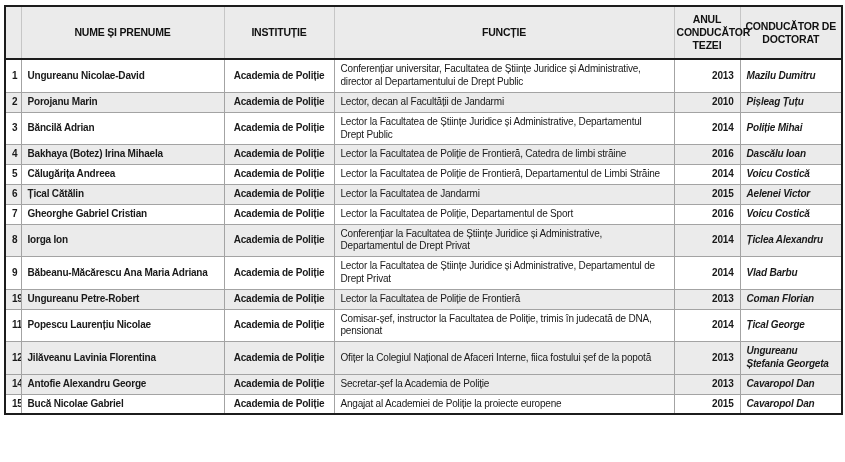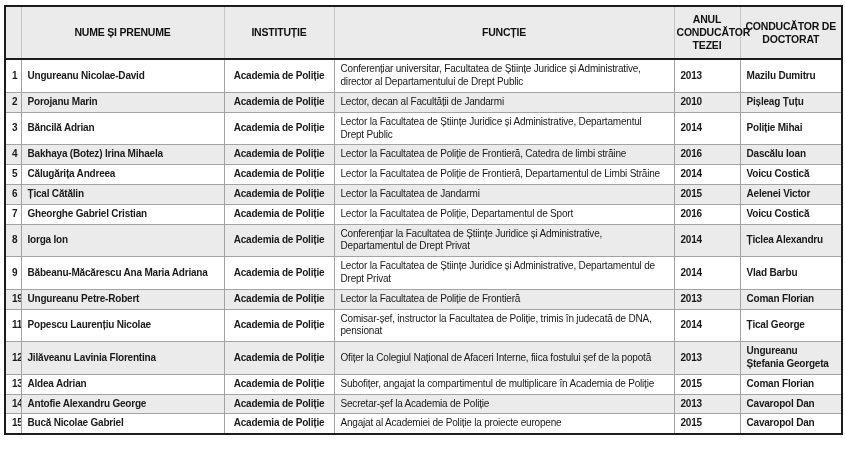--- a/index.html
+++ b/index.html
@@ -50,22 +50,22 @@
   table.theses tr.even td { background: #ebebeb; }
   td.c-num  { text-align: center; font-weight: bold; padding: 3px 1px; }
   td.c-name { font-weight: bold; }
   td.c-inst {
     font-weight: bold;
     text-align: center;
     color: var(--institution-color, #e8392a);
     padding: 3px 2px;
   }
   td.c-func { font-weight: normal; }
-  td.c-year { text-align: left; font-weight: bold; margin-left: 15px; }
-  td.c-advisor { font-weight: bold; }
+  td.c-year { text-align: right; font-weight: bold; margin-left: 15px; }
+  td.c-advisor { font-weight: bold; font-style: italic; }
 </style>
 </head>
 <body>
 
 <div class="page">
   <table class="theses">
     <colgroup>
       <col style="width:16px">
       <col style="width:203px">
       <col style="width:110px">
@@ -173,28 +173,20 @@
     <td class="c-advisor">Țical George</td>
   </tr>
         <tr class="even">
     <td class="c-num">12</td>
     <td class="c-name">Jilăveanu Lavinia Florentina</td>
     <td class="c-inst">Academia de Poliție</td>
     <td class="c-func">Ofițer la Colegiul Național de Afaceri Interne, fiica fostului șef de la popotă</td>
     <td class="c-year">2013</td>
     <td class="c-advisor">Ungureanu Ștefania Georgeta</td>
   </tr>
-        <tr>
-    <td class="c-num">13</td>
-    <td class="c-name">Aldea Adrian</td>
-    <td class="c-inst">Academia de Poliție</td>
-    <td class="c-func">Subofițer, angajat la compartimentul de multiplicare în Academia de Poliție</td>
-    <td class="c-year">2015</td>
-    <td class="c-advisor">Coman Florian</td>
-  </tr>
         <tr class="even">
     <td class="c-num">14</td>
     <td class="c-name">Antofie Alexandru George</td>
     <td class="c-inst">Academia de Poliție</td>
     <td class="c-func">Secretar-șef la Academia de Poliție</td>
     <td class="c-year">2013</td>
     <td class="c-advisor">Cavaropol Dan</td>
   </tr>
         <tr>
     <td class="c-num">15</td>

